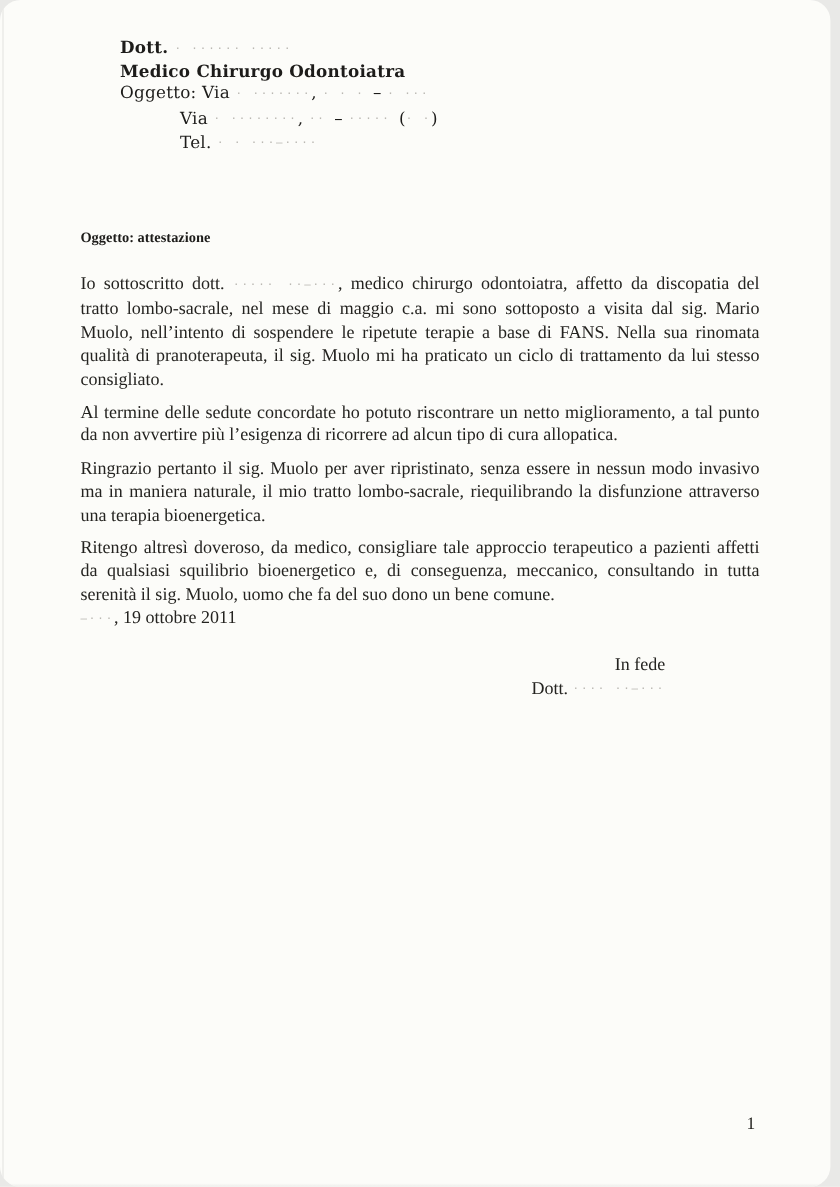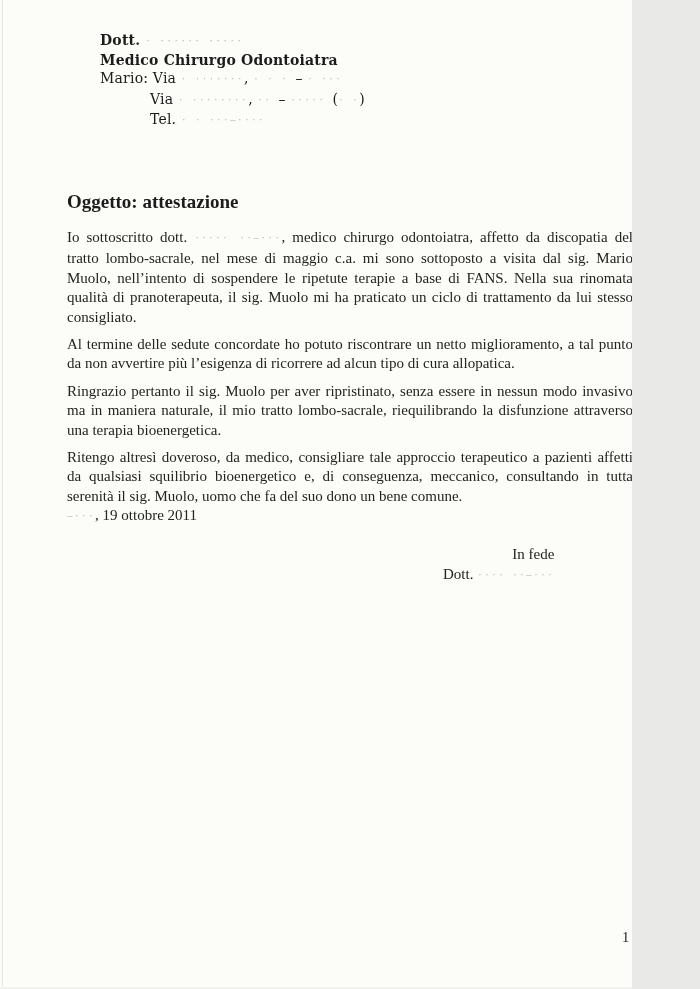--- a/index.html
+++ b/index.html
@@ -3,24 +3,25 @@
 <meta charset="utf-8">
 <style>
   html,body { margin:0; padding:0; }
   body {
     width:700px; height:989px;
     background:#e9e9e7;
     font-family:"Liberation Serif", serif;
   }
   .page {
     position:relative;
-    width:632px; height:989px;
+    width:692px; height:989px;
     background:var(--paper,#fcfcf9);
     overflow:hidden;
     color:var(--ink,#242320);
+    border-radius:17px;
   }
   
   .edge-left {
     position:absolute; left:2px; top:0; bottom:0; width:1px;
     background:#e6e6e3; pointer-events:none;
   }
   .edge-bottom {
     position:absolute; left:0; right:0; bottom:0; height:3px;
     background:linear-gradient(#fcfcf9, #ededea); pointer-events:none;
   }
@@ -40,21 +41,21 @@
     font-family:"DejaVu Sans Mono", monospace;
     font-size:9px; letter-spacing:1.6px;
     color:var(--redaction,#b3b1ab);
     opacity:0.9;
     position:relative; top:-1px;
     white-space:pre;
   }
 
   .subject {
     position:absolute; left:67px; top:191px;
-    font-weight:bold; font-size:19px;
+    font-weight:bold; font-size:12px;
     color:var(--ink-heavy,#1d1c1a);
   }
 
   .letter-body {
     position:absolute; left:67px; top:228px; width:566px;
     font-size:15px; line-height:19.4px;
     text-align:justify;
   }
   .para { margin:0 0 8px 0; }
 
@@ -80,21 +81,21 @@
 <body>
 
 <div class="page">
 
   <div class="edge-left"></div>
   <div class="edge-bottom"></div>
 
   <header class="letterhead">
     <div class="lh-line"><span class="seg-b">Dott. </span><span class="redact">· ······ ·····</span></div>
     <div class="lh-line"><span class="seg-b">Medico Chirurgo Odontoiatra</span></div>
-    <div class="lh-line"><span>Mario: Via </span><span class="redact">· ·······</span><span>, </span><span class="redact">· · · </span><span>– </span><span class="redact">· ···</span></div>
+    <div class="lh-line"><span>Oggetto: Via </span><span class="redact">· ·······</span><span>, </span><span class="redact">· · · </span><span>– </span><span class="redact">· ···</span></div>
     <div class="lh-line indent"><span>Via </span><span class="redact">· ········</span><span>, </span><span class="redact">·· </span><span>– </span><span class="redact">····· </span><span>(</span><span class="redact">· ·</span><span>)</span></div>
     <div class="lh-line indent"><span>Tel. </span><span class="redact">· · ···–····</span></div>
   </header>
 
   <div class="subject">Oggetto: attestazione</div>
 
   <main class="letter-body">
     <p class="para"><span>Io sottoscritto dott. </span><span class="redact">····· ··–···</span><span>, medico chirurgo odontoiatra, affetto da discopatia del tratto lombo-sacrale, nel mese di maggio c.a. mi sono sottoposto a visita dal sig. Mario Muolo, nell’intento di sospendere le ripetute terapie a base di FANS. Nella sua rinomata qualità di pranoterapeuta, il sig. Muolo mi ha praticato un ciclo di trattamento da lui stesso consigliato.</span></p>
     <p class="para"><span>Al termine delle sedute concordate ho potuto riscontrare un netto miglioramento, a tal punto da non avvertire più l’esigenza di ricorrere ad alcun tipo di cura allopatica.</span></p>
     <p class="para"><span>Ringrazio pertanto il sig. Muolo per aver ripristinato, senza essere in nessun modo invasivo ma in maniera naturale, il mio tratto lombo-sacrale, riequilibrando la disfunzione attraverso una terapia bioenergetica.</span></p>

